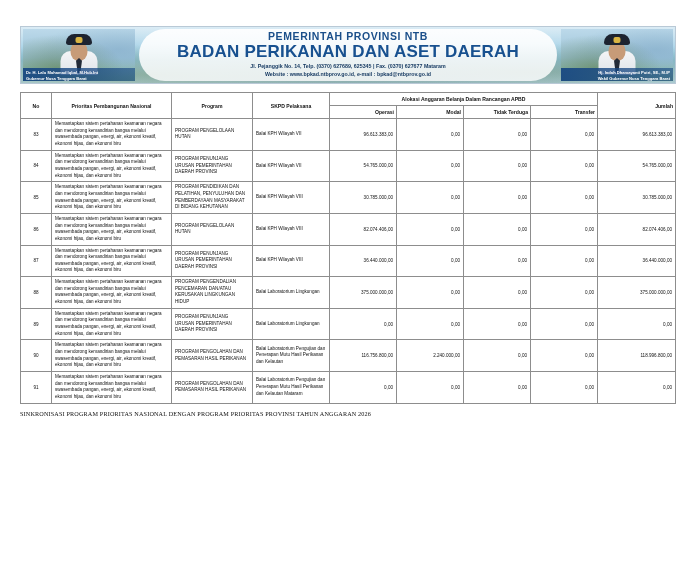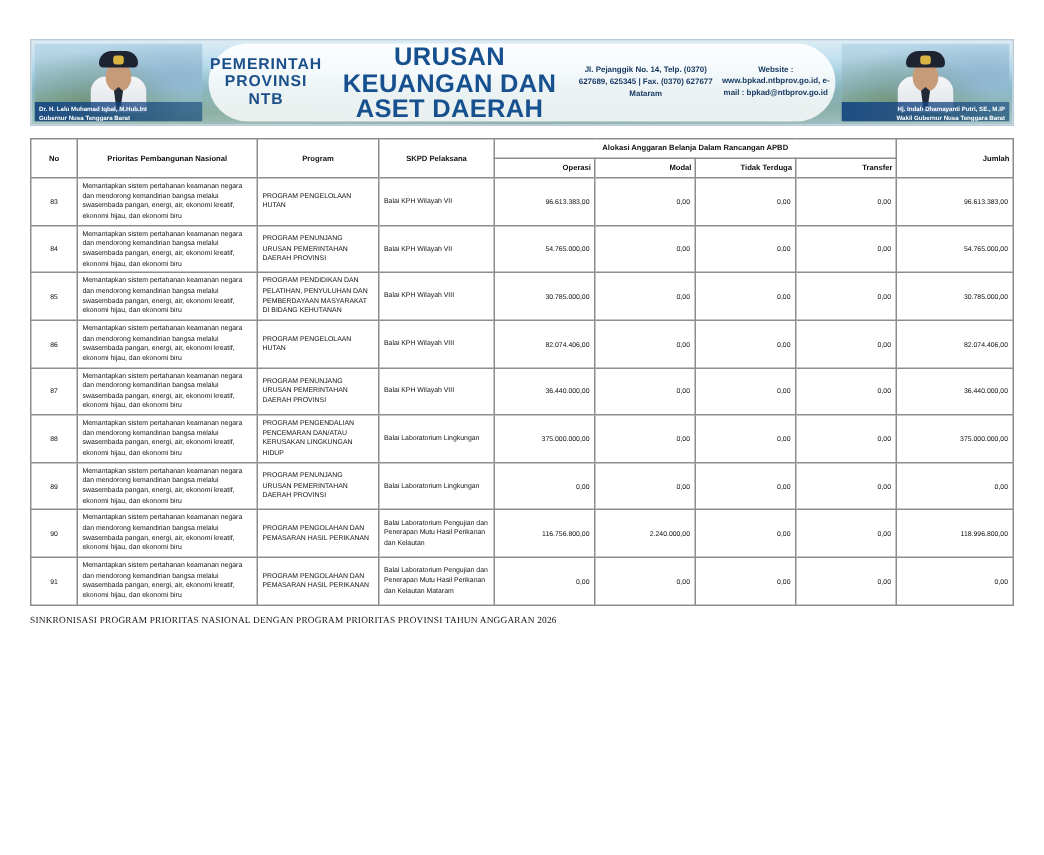--- a/index.html
+++ b/index.html
@@ -28,21 +28,21 @@
     background:
       radial-gradient(ellipse at 20% 85%, rgba(120,150,110,.55) 0%, rgba(120,150,110,0) 45%),
       radial-gradient(ellipse at 78% 80%, rgba(110,140,105,.50) 0%, rgba(110,140,105,0) 45%),
       radial-gradient(ellipse at 50% 110%, rgba(90,130,160,.35) 0%, rgba(90,130,160,0) 55%),
       linear-gradient(180deg, rgba(255,255,255,.25), rgba(255,255,255,0) 50%);
   }
   .banner .centerplate{
     position:absolute;left:118px;right:118px;top:2px;bottom:2px;
     background:linear-gradient(180deg, rgba(255,255,255,.92), rgba(255,255,255,.80));
     border-radius:26px;
-    display:flex;align-items:center;justify-content:center;
+    display:flex;flex-direction:column;align-items:center;justify-content:center;
     text-align:center;
   }
   .ttl1{
     font-size:10.5px;font-weight:bold;color:#1b4f8a;letter-spacing:.6px;
     line-height:1.05;
   }
   .ttl2{
     font-size:17px;font-weight:bold;color:#17508f;letter-spacing:.2px;
     line-height:1.05;margin-top:1px;
   }
@@ -151,21 +151,21 @@
         <div class="tie"></div>
       </div>
       <div class="bar">
         <div>Dr. H. Lalu Muhamad Iqbal, M.Hub.Int</div>
         <div>Gubernur Nusa Tenggara Barat</div>
       </div>
     </div>
 
     <div class="centerplate">
       <div class="ttl1">PEMERINTAH PROVINSI NTB</div>
-      <div class="ttl2">URUSAN KEUANGAN DAN ASET DAERAH</div>
+      <div class="ttl2">BADAN PERIKANAN DAN ASET DAERAH</div>
       <div class="ttl3">Jl. Pejanggik No. 14, Telp. (0370) 627689, 625345 | Fax. (0370) 627677 Mataram</div>
       <div class="ttl4">Website : www.bpkad.ntbprov.go.id, e-mail : bpkad@ntbprov.go.id</div>
     </div>
 
     <div class="portrait right">
       <div class="bg"></div>
       <div class="person">
         <div class="body"></div>
         <div class="head"></div>
         <div class="cap"></div>

